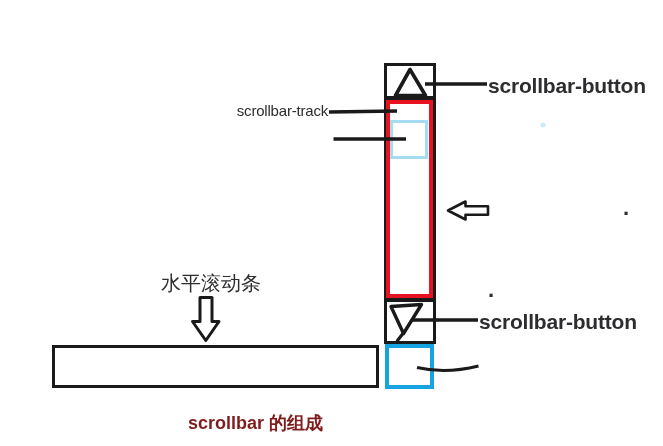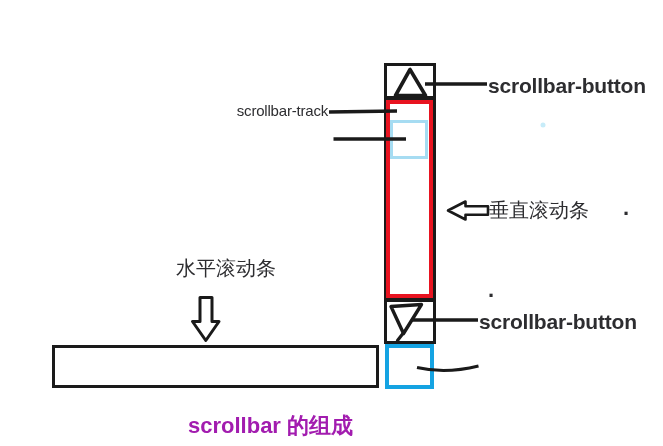--- a/index.html
+++ b/index.html
@@ -20,22 +20,22 @@
   .lbl{position:absolute;color:var(--label-text);white-space:nowrap;z-index:12;}
   .lbl-en{font-size:21px;font-weight:600;letter-spacing:-0.2px;}
   .lbl-en-sm{font-size:15px;font-weight:400;letter-spacing:-0.2px;text-align:right;}
   .lbl-cn{font-size:20px;font-weight:500;}
   .lbl-track{left:178px;top:102px;width:150px;}
   .lbl-thumb{left:178px;top:129px;width:153px;}
   .lbl-btn-top{left:488px;top:74px;}
   .lbl-btn-bottom{left:479px;top:310px;}
   .lbl-corner{left:481px;top:357px;}
   .lbl-vertical{left:489px;top:197px;}
-  .lbl-horizontal{left:161px;top:255px;margin-left:15px;}
-  .caption{left:188px;top:411px;font-size:22px;font-weight:700;color:#a21caf;}
+  .lbl-horizontal{left:161px;top:270px;}
+  .caption{left:188px;top:411px;font-size:18px;font-weight:700;color:#7f1d1d;}
   .dot{position:absolute;font-size:22px;font-weight:700;color:var(--label-text);line-height:20px;}
   .dot-vertical{left:623px;top:198px;}
   .dot-button{left:488px;top:280px;}
 </style>
 </head>
 <body>
 
 <div class="stage">
 
   <div class="box v-outer"></div>
@@ -62,19 +62,18 @@
     <path d="M448 210.5 L465.5 201.5 L465.5 206.2 L488 206.2 L488 214.8 L465.5 214.8 L465.5 219.5 Z" class="outline-stroke" fill="#ffffff" stroke-width="2.6" stroke-linejoin="round"></path>
 
     <path d="M200 297.5 L212 297.5 L212 321.5 L219 321.5 L205.8 340.5 L192.5 321.5 L200 321.5 Z" class="outline-stroke" fill="#ffffff" stroke-width="3" stroke-linejoin="round"></path>
 
     <circle cx="543" cy="125" r="2.5" fill="var(--stray-dot)"></circle>
   </svg>
 
   <div class="lbl lbl-en-sm lbl-track">scrollbar-track</div>
   <div class="lbl lbl-en lbl-btn-top">scrollbar-button</div>
   <div class="lbl lbl-en lbl-btn-bottom">scrollbar-button</div>
-  <div class="lbl lbl-cn lbl-vertical">垂直滚动条</div>
   <div class="lbl lbl-cn lbl-horizontal">水平滚动条</div>
   <div class="lbl caption">scrollbar 的组成</div>
 
   <div class="dot dot-vertical">.</div>
   <div class="dot dot-button">.</div>
 </div>
 
 </body></html>

